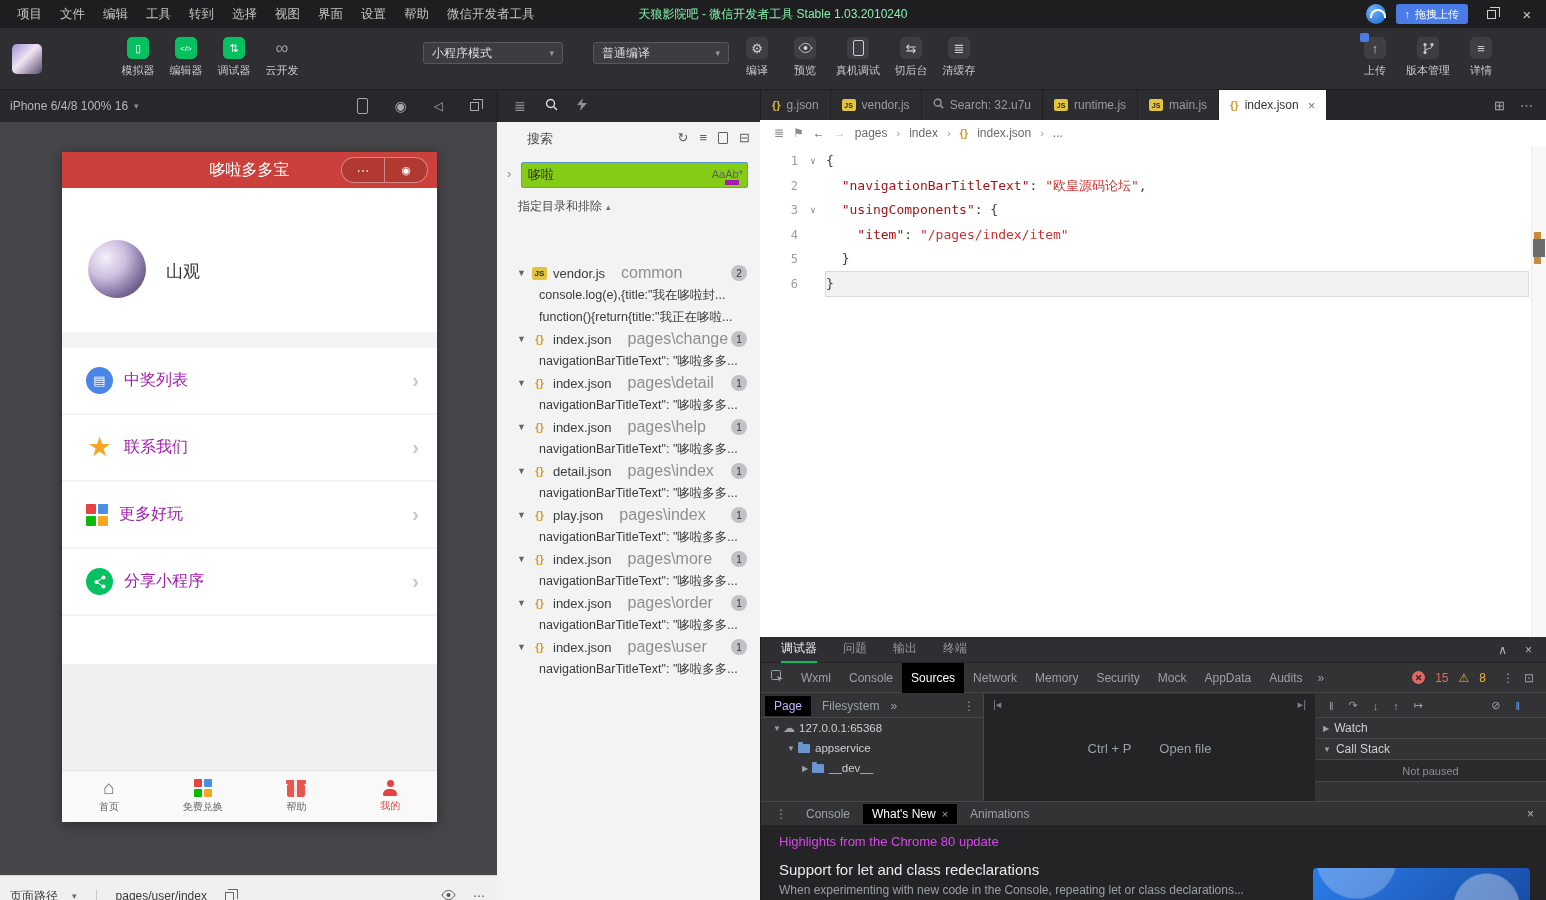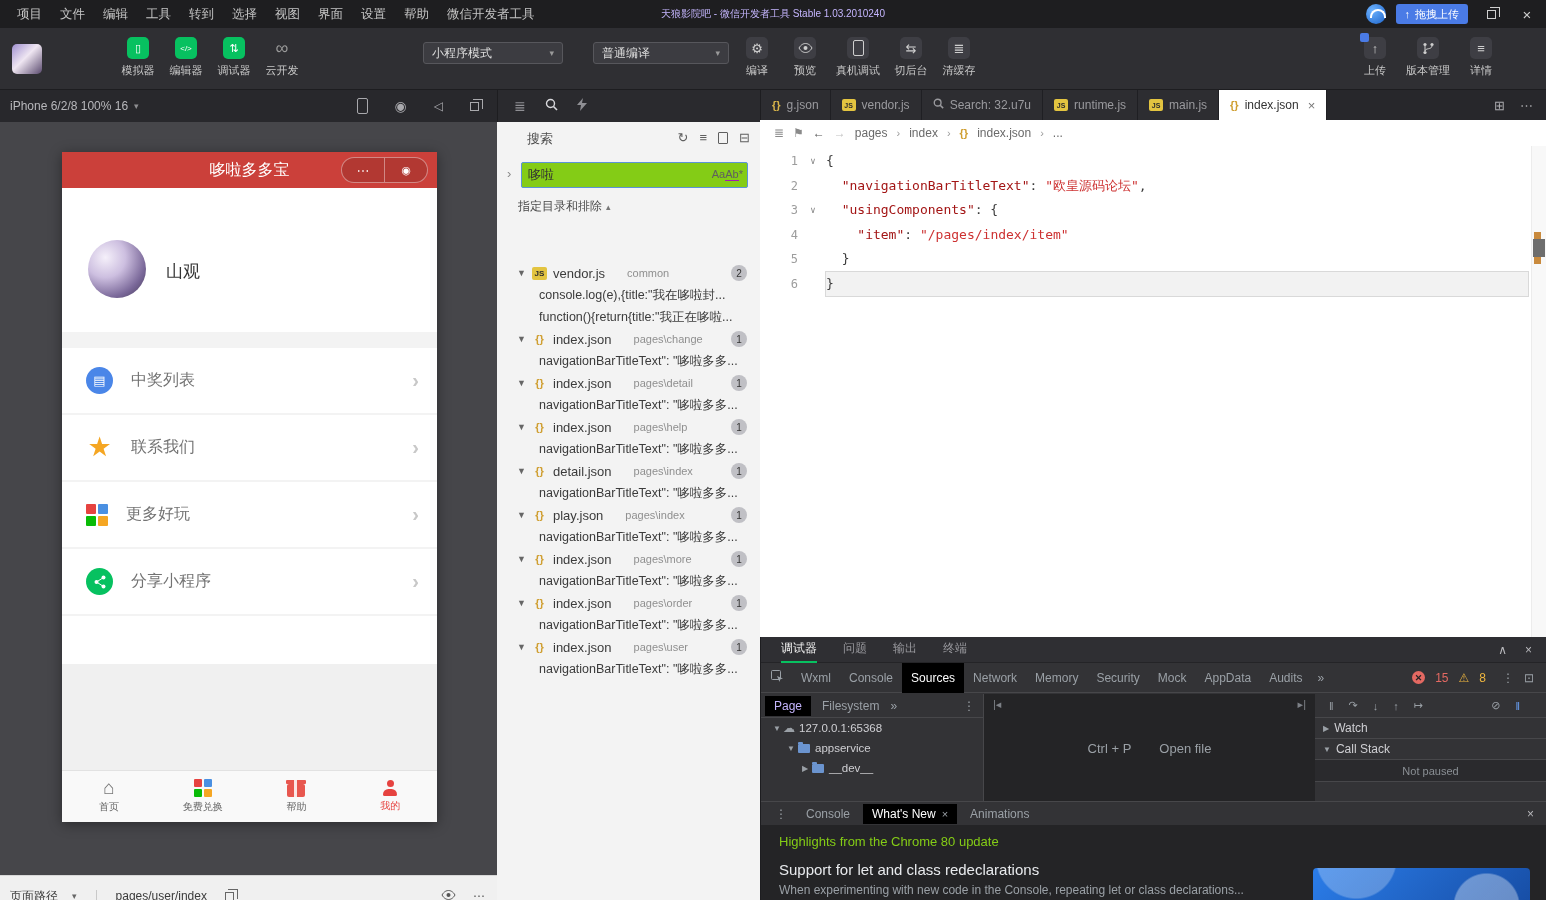--- a/index.html
+++ b/index.html
@@ -2,21 +2,21 @@
 <html><head>
 <meta charset="utf-8">
 <style>
   *{margin:0;padding:0;box-sizing:border-box}
   html,body{width:1546px;height:900px;overflow:hidden}
   body{position:relative;font-family:"Liberation Sans",sans-serif;background:#46464a;font-size:12px}
   
   #titlebar{position:absolute;left:0;top:0;width:1546px;height:28px;background:#1e1e20;display:flex;align-items:center;color:#c5c5c5;z-index:30}
   .menus{display:flex;padding-left:8px}
   .menu-item{padding:0 9px;font-size:12.5px;cursor:default}
-  .tb-title{position:absolute;left:300px;right:300px;text-align:center;color:#c4b5fd;font-size:10px;pointer-events:none}
+  .tb-title{position:absolute;left:300px;right:300px;text-align:center;color:#86efac;font-size:12px;pointer-events:none}
   .tb-right{position:absolute;right:6px;top:0;height:28px;display:flex;align-items:center;gap:10px}
   .wx-logo{width:20px;height:20px;border-radius:50%;background:radial-gradient(circle at 32% 32%,#6db3ff,#1b62c9);position:relative}
   .wx-logo:before{content:'';position:absolute;left:4px;top:5px;width:12px;height:7px;border:2px solid #fff;border-bottom:none;border-radius:8px 8px 0 0}
   .drag-upload{background:#4a7be6;color:#fff;border:none;border-radius:3px;height:20px;padding:0 9px;font-size:11px;display:flex;align-items:center;gap:5px;cursor:pointer;font-family:inherit}
   .win-btn{width:26px;height:28px;display:flex;align-items:center;justify-content:center;color:#cfcfcf;font-size:15px;cursor:pointer}
   .ico-copy{display:inline-block;width:9px;height:9px;border:1px solid currentColor;position:relative}
   .ico-copy:before{content:'';position:absolute;left:2px;top:-4px;width:9px;height:9px;border:1px solid currentColor;border-left:none;border-bottom:none}
   
   #toolbar{position:absolute;left:0;top:28px;width:1546px;height:62px;background:#2f2f33;border-bottom:1px solid #1d1d20;z-index:20}
   .ws-avatar{position:absolute;left:12px;top:16px;width:30px;height:30px;border-radius:5px;background:linear-gradient(135deg,#9f8fd0 0%,#efe6f2 45%,#5a4a6e 100%)}
@@ -48,21 +48,21 @@
   .p-nav{height:36px;background:#cb403a;position:relative;display:flex;align-items:center;justify-content:center;color:#fff;font-size:16px}
   .capsule{position:absolute;right:9px;top:5px;width:87px;height:26px;border:1px solid rgba(255,255,255,.4);background:rgba(0,0,0,.12);border-radius:13px;display:flex;color:#fff}
   .cap-half{flex:1;display:flex;align-items:center;justify-content:center;font-size:13px;cursor:pointer}
   .cap-half+.cap-half{border-left:1px solid rgba(255,255,255,.4)}
   .p-user{position:absolute;top:60px;left:0;right:0;height:120px;background:#fff}
   .p-avatar{position:absolute;left:26px;top:28px;width:58px;height:58px;border-radius:50%;background:radial-gradient(circle at 30% 30%,#f5f0fa 0%,#cdbfe0 35%,#7a6899 70%,#3f3550 100%)}
   .p-name{position:absolute;left:104px;top:48px;font-size:17px;color:#333}
   .pm-gap{position:absolute;top:180px;left:0;right:0;height:16px;background:#f3f3f3}
   .pm-list{position:absolute;top:196px;left:0;right:0}
   .pm-row{position:relative;height:67px;background:#fff;border-bottom:2px solid #f3f3f3;display:flex;align-items:center;padding:0 24px;cursor:pointer}
-  .pm-lbl{margin-left:18px;font-size:16px;color:#737373}
+  .pm-lbl{margin-left:11px;font-size:16px;color:#a21caf}
   .pm-chev{position:absolute;right:18px;color:#c8c8c8;font-size:20px;font-weight:bold}
   .ic-round{width:27px;height:27px;border-radius:50%;display:flex;align-items:center;justify-content:center;color:#fff;font-size:13px}
   .ic-prize{background:#4a86e8}
   .ic-share{background:#07c160}
   .ic-star{color:#f5a623;font-size:27px;line-height:27px;width:27px;text-align:center}
   .sq4{display:grid;grid-template-columns:10px 10px;grid-gap:2px;width:22px}
   .sq4 i{width:10px;height:10px;border-radius:1px;display:block}
   .sq4 i:nth-child(1){background:#e64340}.sq4 i:nth-child(2){background:#4a90e2}
   .sq4 i:nth-child(3){background:#09bb07}.sq4 i:nth-child(4){background:#f5a623}
   .sq4.small{grid-template-columns:8px 8px;width:18px}
@@ -85,32 +85,32 @@
   #search-panel{position:absolute;left:497px;top:122px;width:263px;height:778px;background:#f3f3f3;color:#444;font-size:13px}
   .sp-head{position:absolute;top:8px;left:0;right:0;height:18px}
   .sp-title{position:absolute;left:30px;top:0;font-size:13px;color:#4a4a4a}
   .sp-icons{position:absolute;right:10px;top:0;display:flex;align-items:center;gap:11px;color:#5f5f5f;font-size:13px}
   .ico-file{width:10px;height:12px;border:1px solid currentColor;border-radius:1px;display:inline-block}
   .sp-inputrow{position:absolute;top:40px;left:12px;right:12px;height:26px}
   .sp-twist{position:absolute;left:-2px;top:4px;color:#888;font-size:13px}
   .sp-inputwrap{position:absolute;left:12px;right:0;top:0;height:26px}
   .sp-input{width:100%;height:26px;border:1px solid #5b94d8;background:#84cc16;padding:0 58px 0 6px;font-size:13px;color:#333;outline:none;border-radius:2px;font-family:inherit}
   .sp-opts{position:absolute;right:5px;top:6px;display:flex;color:#5f5f5f;font-size:11px}
-  .sp-opts .uw{border-bottom:1px solid #a21caf}
+  .sp-opts .uw{border-bottom:5px solid #a21caf}
   .sp-filter{position:absolute;top:76px;left:21px;font-size:12px;color:#4a4a4a}
   .sp-filter .up{font-size:9px;color:#777;margin-left:4px}
   .sp-summary{position:absolute;top:98px;left:27px;width:207px;line-height:17px;color:#585858}
   .sp-link{color:#3273c5;cursor:pointer}
   #search-results{position:absolute;top:140px;left:0;right:0}
   .sr-row{height:22px;display:flex;align-items:center;padding-left:20px;position:relative;cursor:pointer}
   .sr-row .tw{width:15px;color:#666;font-size:9px;flex:none}
   .fi-js{width:15px;height:13px;background:#e3c440;color:#2b2b2b;font-size:8px;font-weight:bold;display:flex;align-items:center;justify-content:center;border-radius:2px;margin-right:6px;flex:none}
   .fi-json{color:#cf9e30;font-weight:bold;font-size:11px;margin-right:6px;width:15px;text-align:center;flex:none}
   .fn{color:#3b3b3b;white-space:nowrap}
-  .fp{color:#8f8f8f;font-size:11px;margin-left:22px;white-space:nowrap;overflow:hidden;flex:1}
+  .fp{color:#8f8f8f;font-size:16px;margin-left:16px;white-space:nowrap;overflow:hidden;flex:1}
   .badge{position:absolute;right:13px;min-width:16px;height:16px;border-radius:9px;background:#c0c0c5;font-size:10px;display:flex;align-items:center;justify-content:center;color:#333;padding:0 4px}
   .sr-match{padding-left:42px}
   .mt{white-space:nowrap;overflow:hidden;text-overflow:ellipsis;color:#3b3b3b;font-size:12.5px;max-width:202px}
   
   #editor-tabs{position:absolute;left:760px;top:90px;width:786px;height:30px;background:#27272b;display:flex;border-left:1px solid #1d1d20}
   .ed-tab{height:30px;display:flex;align-items:center;padding:0 11px;gap:6px;font-size:12px;color:#9a9a9e;background:#2d2d31;border-right:1px solid #1f1f23;cursor:pointer;white-space:nowrap}
   .ed-tab.active{background:#fff;color:#333}
   .ed-tab .t-js{width:14px;height:12px;background:#e3c440;color:#2b2b2b;font-size:7px;font-weight:bold;display:flex;align-items:center;justify-content:center;border-radius:2px}
   .ed-tab .t-json{color:#d8b44a;font-weight:bold;font-size:11px}
   .ed-tab.active .t-json{color:#cf9e30}
@@ -172,21 +172,21 @@
   .watch-row{height:21px;display:flex;align-items:center;padding-left:8px;border-bottom:1px solid #47474a;color:#cfcfd3;gap:5px}
   .watch-row .tw2{font-size:8px;color:#9aa0a6}
   .notpaused{position:absolute;top:66px;left:0;right:0;height:22px;background:#2a2a2d;display:flex;align-items:center;justify-content:center;color:#8a8f94;font-size:11px;border-bottom:1px solid #47474a}
   .drawer-tabs{position:absolute;top:164px;left:0;right:0;height:24px;background:#333336;border-top:1px solid #47474a;display:flex;align-items:center;padding-left:8px;gap:4px;position:absolute}
   .dw-dots{color:#9aa0a6;padding:0 6px}
   .dw-tab{padding:3px 9px;color:#9aa0a6;cursor:pointer;display:flex;align-items:center;gap:6px;white-space:nowrap}
   .dw-tab.active{background:#000;color:#fff}
   .dw-close{font-size:11px;color:#9aa0a6}
   .dw-right{position:absolute;right:12px;color:#b8b8bc}
   .drawer-content{position:absolute;top:188px;left:0;right:0;bottom:0;background:#242426;overflow:hidden}
-  .wn-head{padding:9px 0 0 18px;color:#84cc16;font-size:13px}
+  .wn-head{padding:9px 0 0 18px;color:#d946ef;font-size:13px}
   .wn-title{position:absolute;top:36px;left:18px;color:#e8eaed;font-size:15px}
   .wn-text{position:absolute;top:58px;left:18px;right:250px;color:#9aa0a6;font-size:12px;line-height:15px;height:17px;overflow:hidden}
   .wn-img{position:absolute;right:16px;top:43px;bottom:0;width:217px;border-radius:4px 4px 0 0;background:radial-gradient(circle at 80% 120%,rgba(255,255,255,.35) 0 18%,transparent 19%),radial-gradient(circle at 20% -30%,rgba(255,255,255,.25) 0 22%,transparent 23%),linear-gradient(135deg,#2b7de9,#174ea6)}
   
   #statusbar{position:absolute;left:0;top:875px;width:497px;height:41px;background:#f0f0f0;border-top:1px solid #d8d8d8;display:flex;align-items:center;font-size:12px;color:#3b3b3b;padding:0 10px;gap:14px}
   #statusbar .sep{width:1px;height:13px;background:#c9c9c9;margin:0 5px}
   #statusbar .down{font-size:9px;color:#666}
   #statusbar .sb-right{margin-left:auto;display:flex;align-items:center;gap:17px;color:#555;padding-right:2px}
 </style>
 </head>
@@ -294,21 +294,21 @@
       <span class="tb-lbl">版本管理</span>
     </div>
     <div class="tb-btn">
       <span class="tb-ico darkico">≡</span>
       <span class="tb-lbl">详情</span>
     </div>
   </div>
 </div>
 
 <div id="sim-toolbar">
-  <span>iPhone 6/2/8 100% 16</span>
+  <span>iPhone 6/4/8 100% 16</span>
   <span style="font-size:9px;color:#8e8e92;margin-left:6px">▾</span>
   <div class="sim-icons">
     <span class="dev-frame"></span>
     <span style="font-size:14px">◉</span>
     <span style="font-size:12px">◁</span>
     <span class="ico-copy"></span>
   </div>
 </div>
 
 <div id="sim-area">

